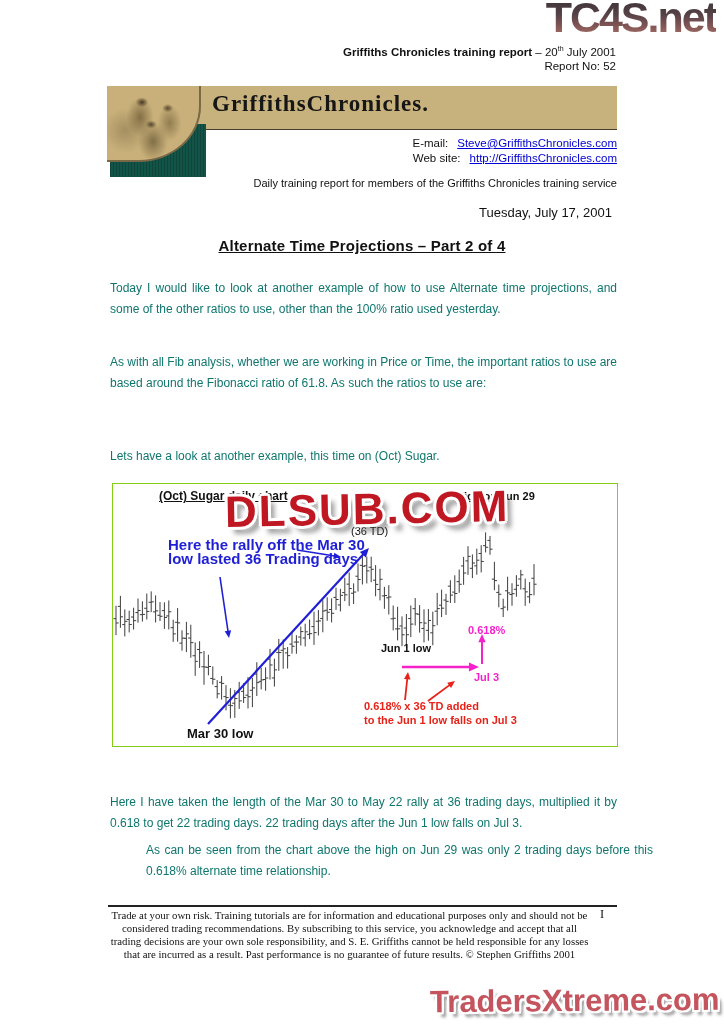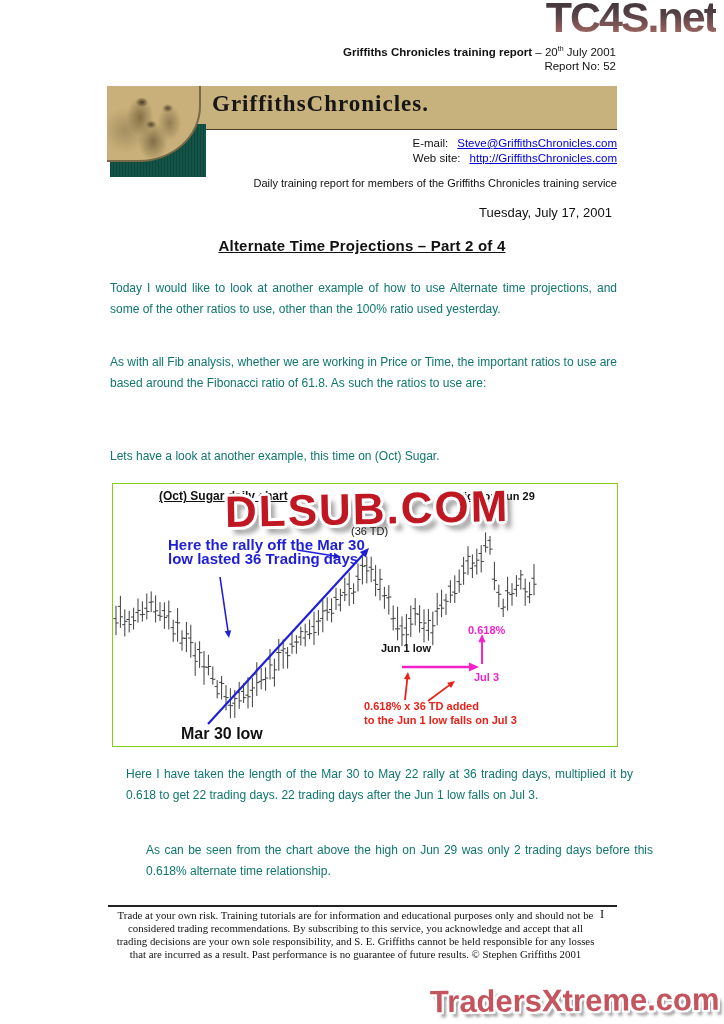--- a/index.html
+++ b/index.html
@@ -42,37 +42,37 @@
   #contact .lbl{margin-right:9px;color:#111;}
   #contact a{color:#0000d4;text-decoration:underline;cursor:pointer;}
 
   #tagline{top:177px;right:107px;font-size:11px;color:#111;}
   #dateline{top:205px;right:112px;font-size:13px;color:#111;}
   #heading{top:237px;left:107px;width:510px;text-align:center;font-size:15px;font-weight:bold;
            text-decoration:underline;letter-spacing:.2px;color:#111;}
 
   .para{left:110px;width:507px;font-size:12px;line-height:20.8px;text-align:justify;color:#0f766e;}
   #p1{top:278px;} #p2{top:352px;} #p3{top:446px;text-align:left;}
-  #p4{top:764px;margin-left:16px;} #p5{top:840px;margin-left:36px;}
+  #p4{top:792px;} #p5{top:840px;margin-left:36px;}
   #bullet{top:409px;left:135px;font-size:13.5px;}
   #bullet .dot{display:inline-block;width:18px;}
 
   
   #chart{left:112px;top:483px;width:504px;height:262px;border:1px solid #84cc16;background:#fff;}
   #chart-svg{position:absolute;left:0;top:0;}
   .clabel{position:absolute;white-space:nowrap;font-family:"Liberation Sans",sans-serif;line-height:13.5px;}
   #dlsub{position:absolute;left:112px;top:0px;font-size:44px;font-weight:900;letter-spacing:2px;
          color:#c01823;transform:rotate(-1.2deg);font-family:"Liberation Sans",sans-serif;
          text-shadow:-3px 0 0 #fff,3px 0 0 #fff,0 -3px 0 #fff,0 3px 0 #fff,
                      -2px -2px 0 #fff,2px -2px 0 #fff,-2px 2px 0 #fff,2px 2px 0 #fff,
                      6px 7px 5px rgba(70,70,70,.55);}
 
   
   #footer-line{left:108px;top:905px;width:509px;border-top:2px solid #222;height:0;}
-  #disclaimer{left:113px;top:909px;width:485px;font-family:"Liberation Serif",serif;
+  #disclaimer{left:107px;top:909px;width:485px;font-family:"Liberation Serif",serif;
               font-size:10.8px;line-height:13px;text-align:center;color:#111;}
   #pagenum{left:600px;top:907px;font-family:"Liberation Serif",serif;font-size:12.5px;color:#111;}
 
   #txtreme{right:5px;top:983px;font-size:31px;font-weight:800;color:#c4545e;
            font-family:"Liberation Sans",sans-serif;transform:rotate(-.5deg);
            text-shadow:-2px 0 0 #fff,2px 0 0 #fff,0 -2px 0 #fff,0 2px 0 #fff,
                        -2px -2px 0 #fff,2px -2px 0 #fff,-2px 2px 0 #fff,2px 2px 0 #fff,
                        4px 5px 3px rgba(90,90,90,.6);}
 </style>
 </head>
@@ -434,21 +434,21 @@
         <div class="clabel" style="left: 355px; top: 140px; color: rgb(245, 34, 204); font-size: 11px; font-weight: bold;">
           <div>0.618%</div>
         </div>
         <div class="clabel" style="left: 361px; top: 187px; color: rgb(245, 34, 204); font-size: 11px; font-weight: bold; text-align: center;">
           <div>Jul 3</div>
         </div>
         <div class="clabel" style="left: 251px; top: 216px; color: rgb(232, 34, 24); font-size: 11px; font-weight: bold;">
           <div>0.618% x 36 TD added</div>
           <div>to the Jun 1 low falls on Jul 3</div>
         </div>
-        <div class="clabel" style="left: 68px; top: 243px; color: rgb(17, 17, 17); font-size: 16px; font-weight: bold;">
+        <div class="clabel" style="left: 74px; top: 243px; color: rgb(17, 17, 17); font-size: 13px; font-weight: bold;">
           <div>Mar 30 low</div>
         </div>
       </div>
     <div id="dlsub">DLSUB.COM</div>
   </div>
 
   <div class="abs para" id="p4">Here I have taken the length of the Mar 30 to May 22 rally at 36 trading days, multiplied it by 0.618 to get 22 trading days. 22 trading days after the Jun 1 low falls on Jul 3.</div>
   <div class="abs para" id="p5">As can be seen  from the chart above the high on Jun 29 was only 2 trading days before this 0.618% alternate time relationship.</div>
 
   <div class="abs" id="footer-line"></div>

